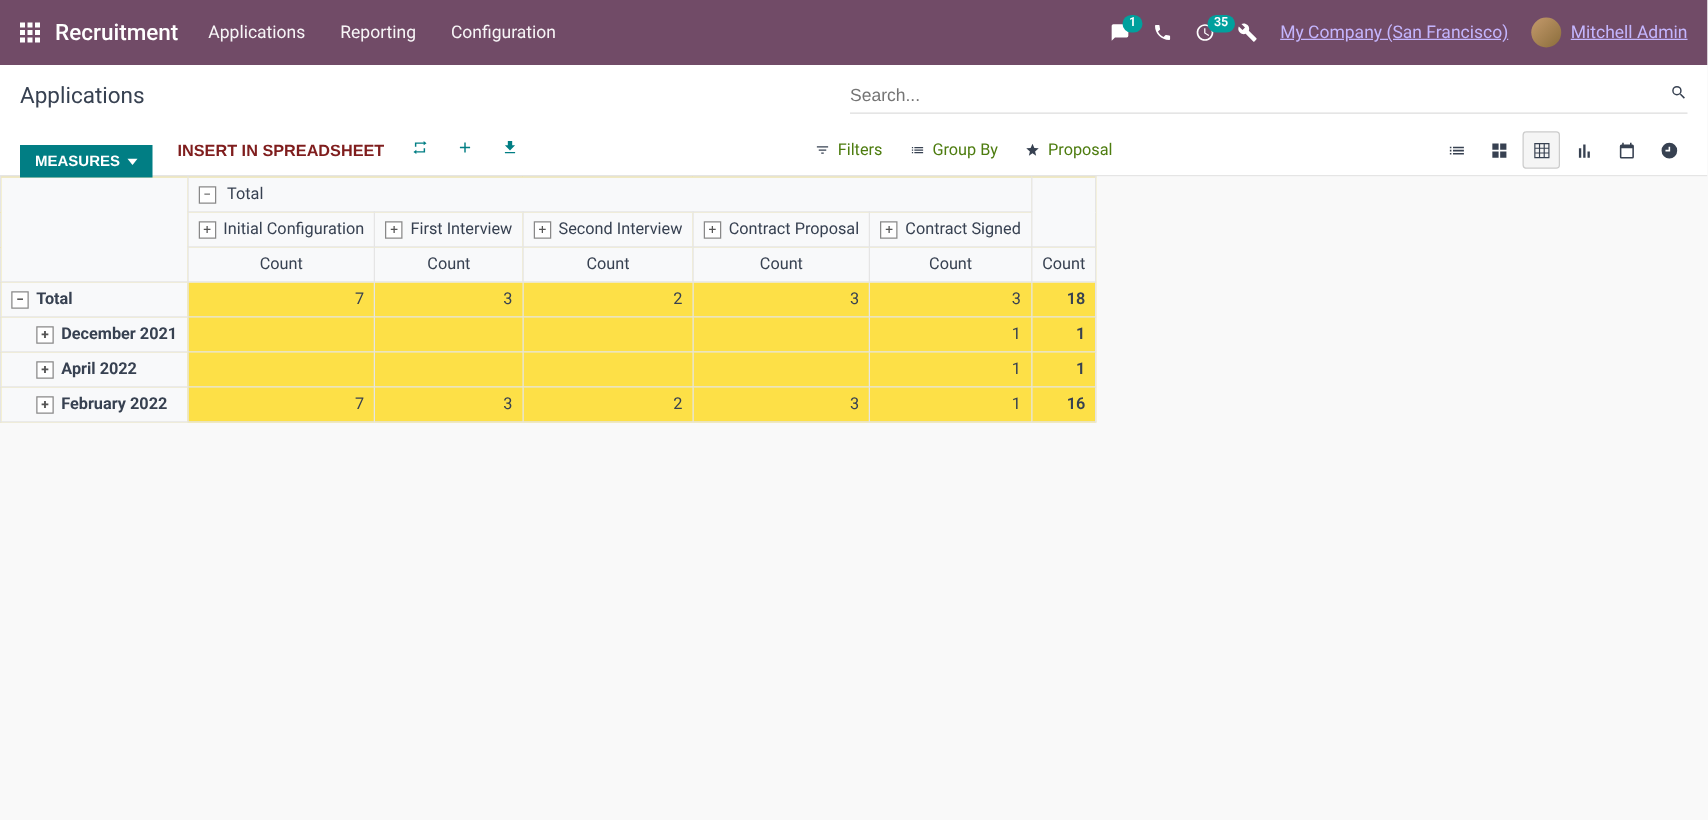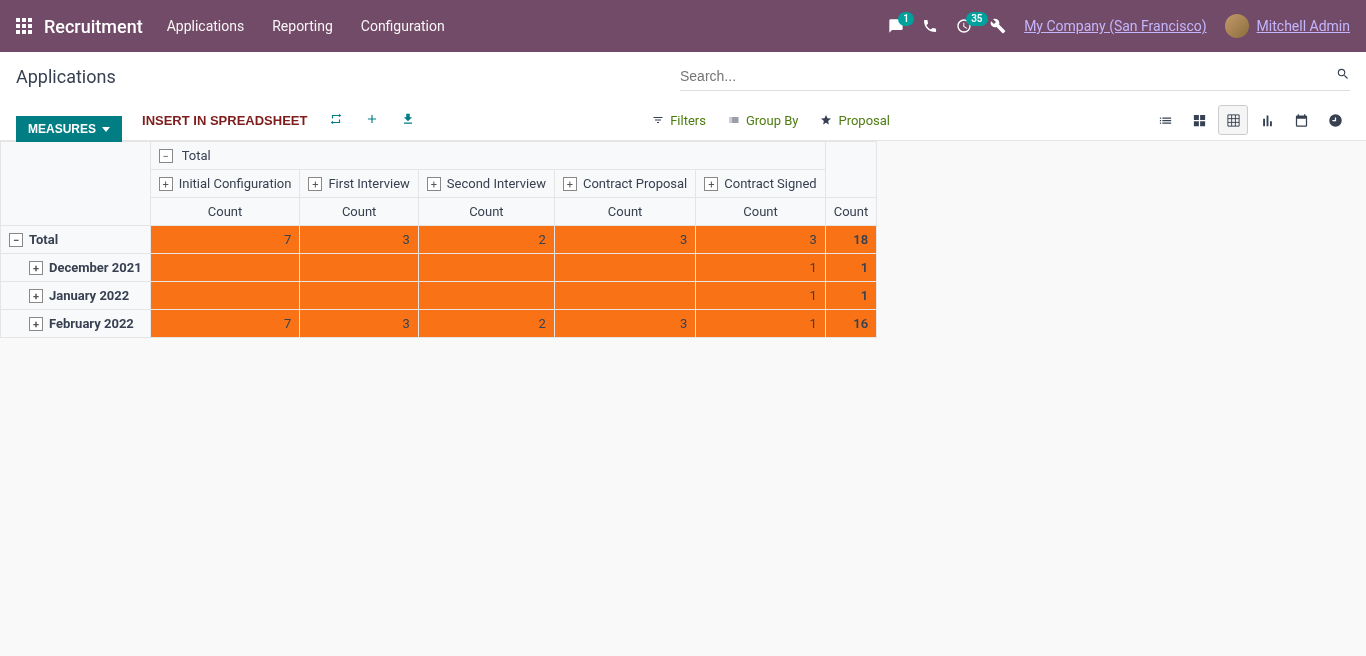--- a/index.html
+++ b/index.html
@@ -57,21 +57,21 @@
   .search-opt { display:flex; align-items:center; gap:6px; cursor:pointer; }
   .search-opt svg { width:12px; height:12px; fill:#374151; }
 
   .view-switcher { display:flex; align-items:center; gap:4px; margin-left:260px; }
   .view-btn { width:30px; height:30px; display:flex; align-items:center; justify-content:center; cursor:pointer; border:1px solid transparent; border-radius:3px;}
   .view-btn.active { border:1px solid #ccc; background:#f5f5f5;}
   .view-btn svg { width:15px; height:15px; fill:#374151; }
 
   
   .pivot-wrap { padding:0; }
-  table.pivot { border-collapse:collapse; background:#f97316; font-size:13px; }
+  table.pivot { border-collapse:collapse; background:#fde047; font-size:13px; }
   table.pivot th, table.pivot td { border:1px solid #e5e5e5; padding:5px 8px; height:28px; white-space:nowrap; }
   table.pivot thead th { background:#f8f9fa; font-weight:400; color:#374151; }
   table.pivot thead th.corner { background:#f8f9fa; }
   table.pivot .row-header { background:#f8f9fa; text-align:left; }
   table.pivot td { text-align:right; }
   table.pivot td.total-col, table.pivot th.total-col { font-weight:600; }
   .expand-btn { display:inline-flex; width:14px; height:14px; border:1px solid #888; align-items:center; justify-content:center; font-size:11px; line-height:1; margin-right:6px; cursor:pointer; color:#555; background:#fff;}
   .count-header { color:#888; text-align:center !important; font-weight:400;}
   .row-indent-1 { padding-left:28px !important;margin-left:46px; }
   th.col-stage { font-weight:400; }
@@ -265,21 +265,21 @@
         <tr>
           <th class="row-header row-indent-1"><span class="expand-btn">+</span><span>December 2021</span></th>
           <td></td>
           <td></td>
           <td></td>
           <td></td>
           <td>1</td>
           <td class="total-col">1</td>
         </tr>
         <tr>
-          <th class="row-header row-indent-1"><span class="expand-btn">+</span><span>January 2022</span></th>
+          <th class="row-header row-indent-1"><span class="expand-btn">+</span><span>April 2022</span></th>
           <td></td>
           <td></td>
           <td></td>
           <td></td>
           <td>1</td>
           <td class="total-col">1</td>
         </tr>
         <tr>
           <th class="row-header row-indent-1"><span class="expand-btn">+</span><span>February 2022</span></th>
           <td>7</td>

